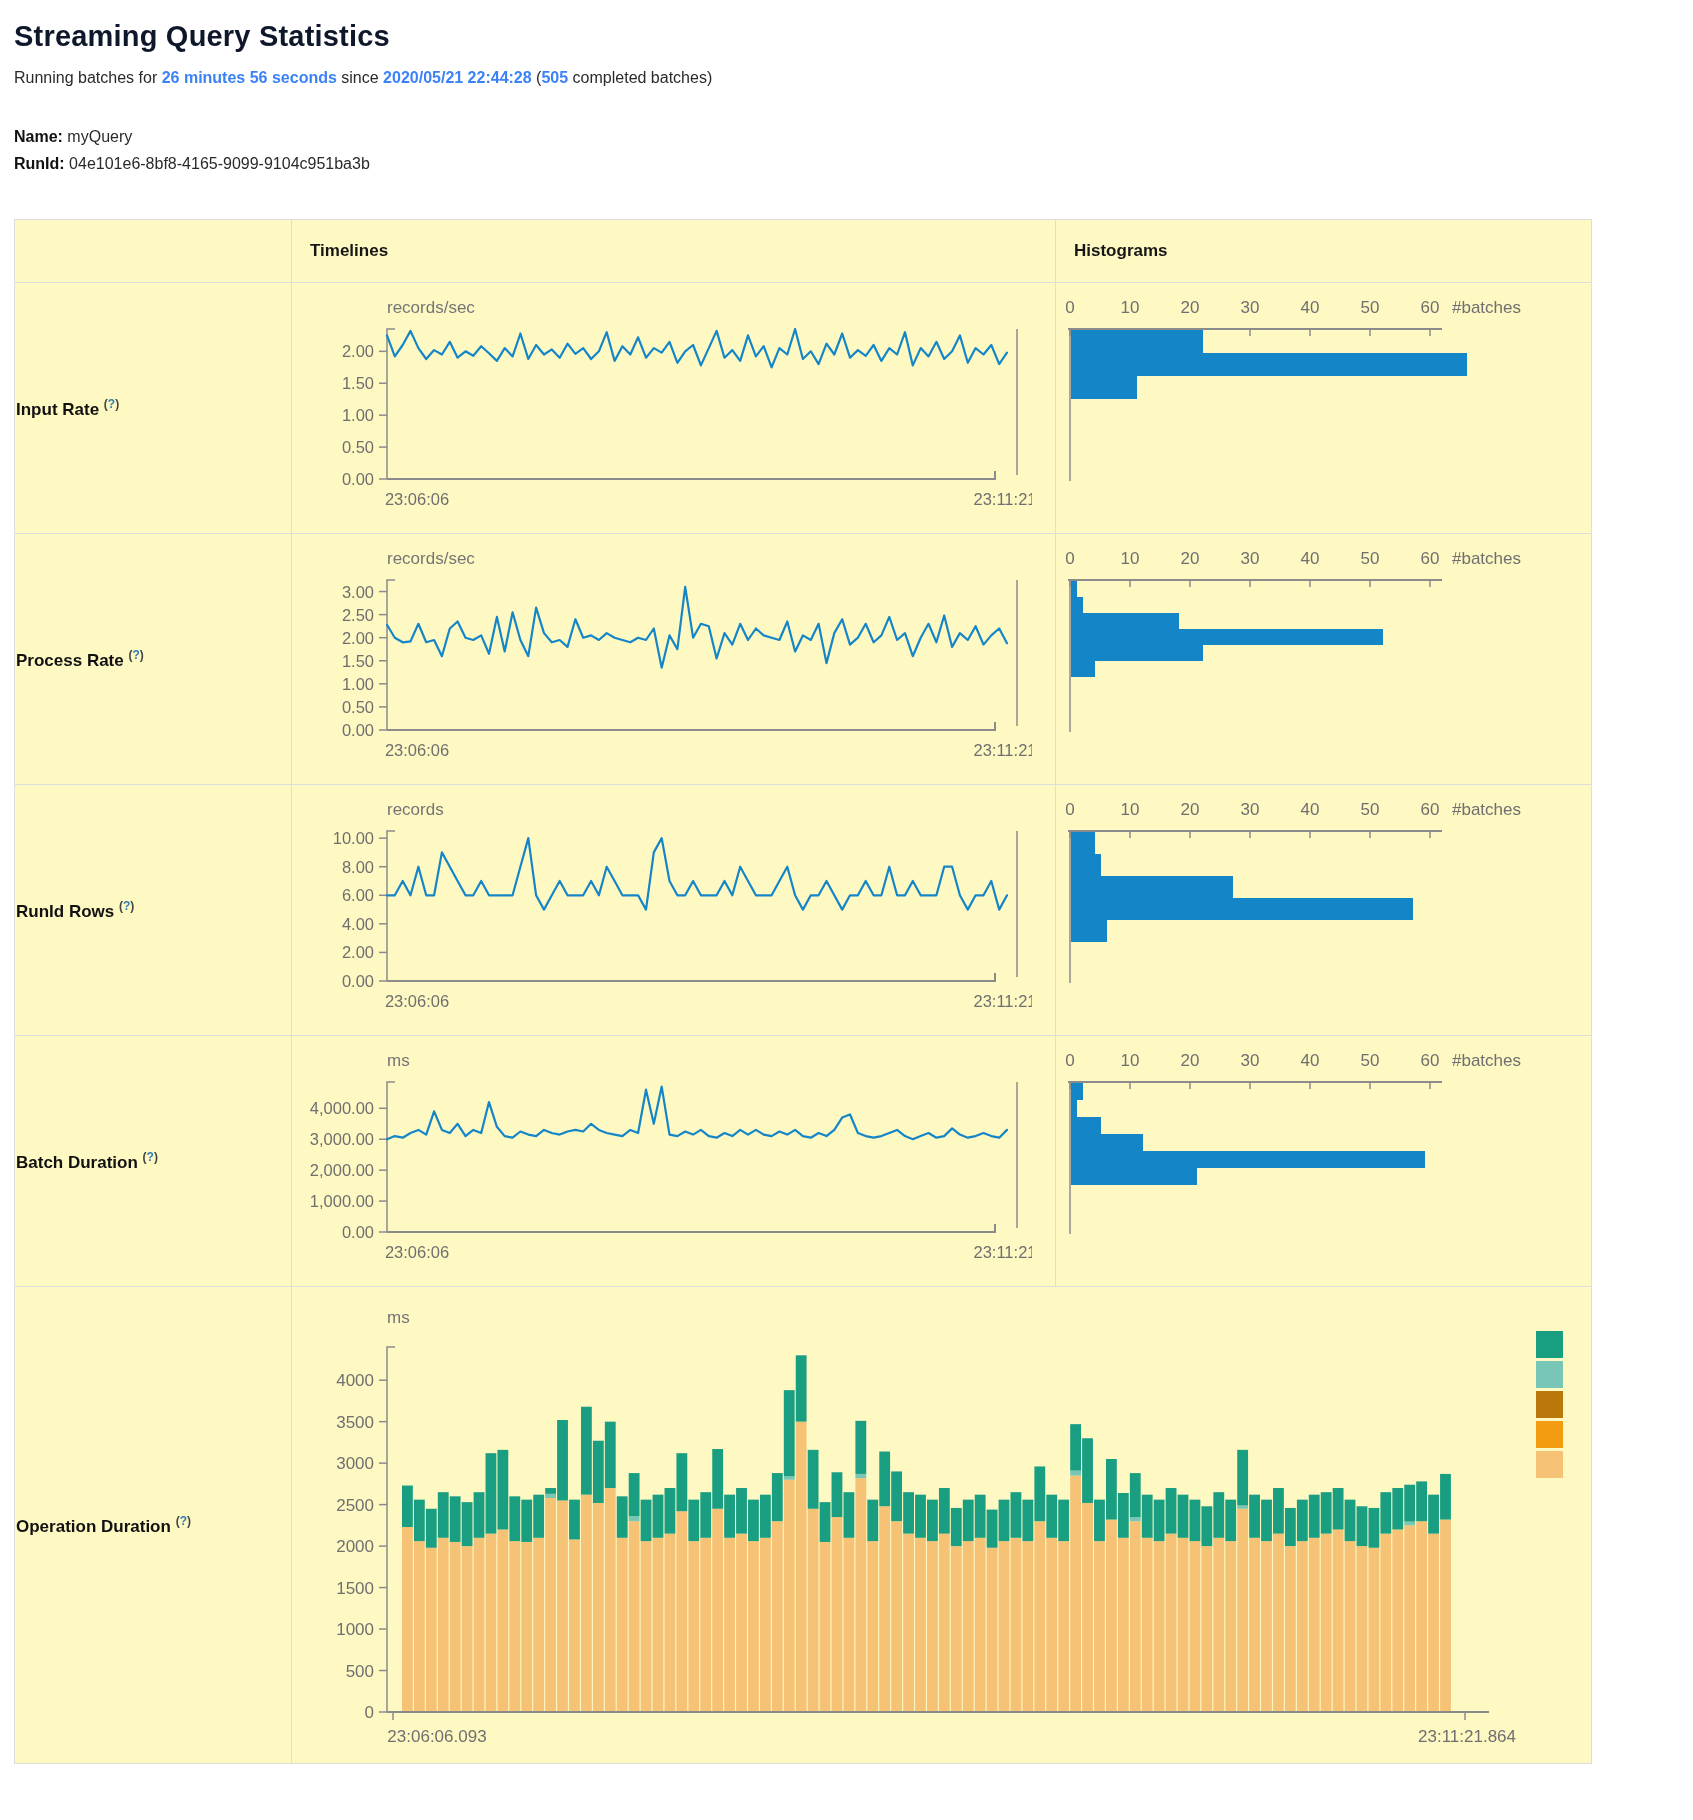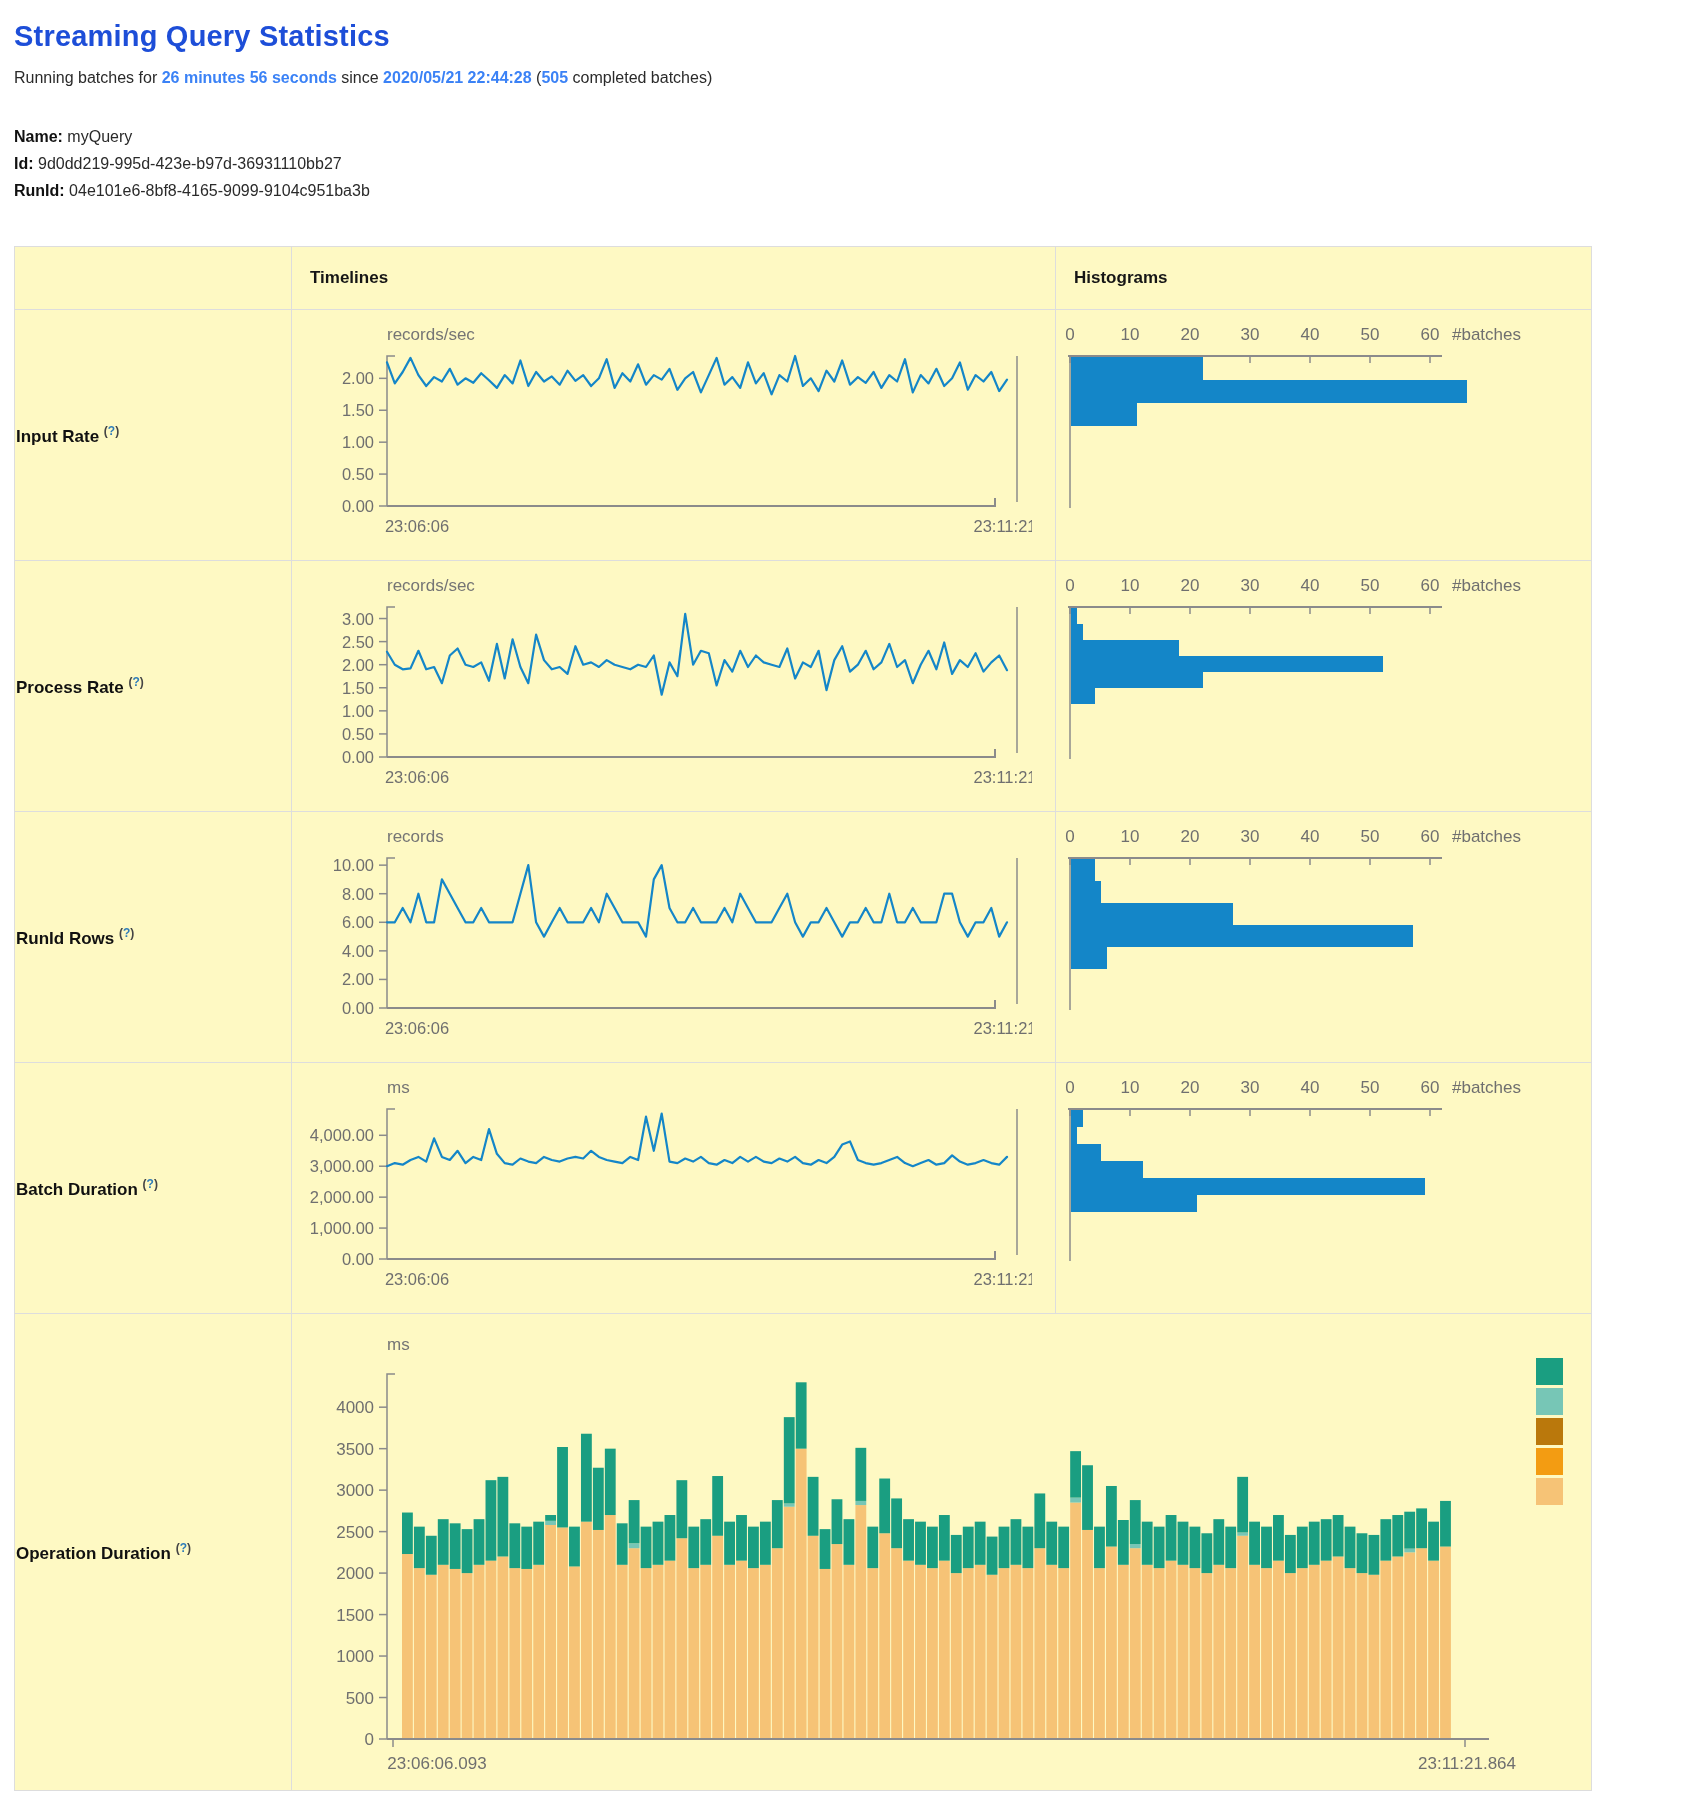--- a/index.html
+++ b/index.html
@@ -1,18 +1,18 @@
 <!DOCTYPE html>
 <html><head>
 <meta charset="utf-8">
 <style>
   html,body{margin:0;padding:0;background:#fff;}
   body{font-family:"Liberation Sans",sans-serif;color:#1f1f1f;width:1693px;}
   .page{padding:12px 0 10px 14px;}
-  h1{font-size:29px;font-weight:700;margin:8px 0 16px 0;color:#1d4ed8;letter-spacing:.2px;}
+  h1{font-size:29px;font-weight:700;margin:8px 0 16px 0;color:#0f172a;letter-spacing:.2px;}
   .subtitle{font-size:16px;color:#2a2a2a;margin:0 0 36px 0;}
   .subtitle b{color:#3b82f6;}
   .meta{margin:0 16px 42px 0;}
   .meta-line{font-size:16px;line-height:27px;color:#2a2a2a;}
   .meta-line b{color:#111;}
   table.stats{border-collapse:collapse;table-layout:fixed;width:1577px;background:#fef9c3;}
   table.stats th,table.stats td{border:1px solid #ddd;}
   thead th{height:62px;text-align:left;vertical-align:middle;font-size:17px;font-weight:700;color:#161616;padding:0 0 0 18px;}
   td.label-cell{vertical-align:middle;font-size:17px;font-weight:700;color:#111;}
   td.chart-cell{vertical-align:top;padding:0;height:250px;}
@@ -29,21 +29,20 @@
 <body>
 
 <div class="page">
 
   <h1>Streaming Query Statistics</h1>
 
   <p class="subtitle"><span>Running batches for </span><b>26 minutes 56 seconds</b><span> since </span><b>2020/05/21 22:44:28</b><span> (</span><b>505</b><span> completed batches)</span></p>
 
   <div class="meta">
     <div class="meta-line"><b>Name:</b><span> myQuery</span></div>
-    <div class="meta-line"><b>Id:</b><span> 9d0dd219-995d-423e-b97d-36931110bb27</span></div>
     <div class="meta-line"><b>RunId:</b><span> 04e101e6-8bf8-4165-9099-9104c951ba3b</span></div>
   </div>
 
   <table class="stats">
     <colgroup>
         <col style="width:277px">
         <col style="width:764px">
         <col style="width:536px">
       </colgroup>
     <thead>

